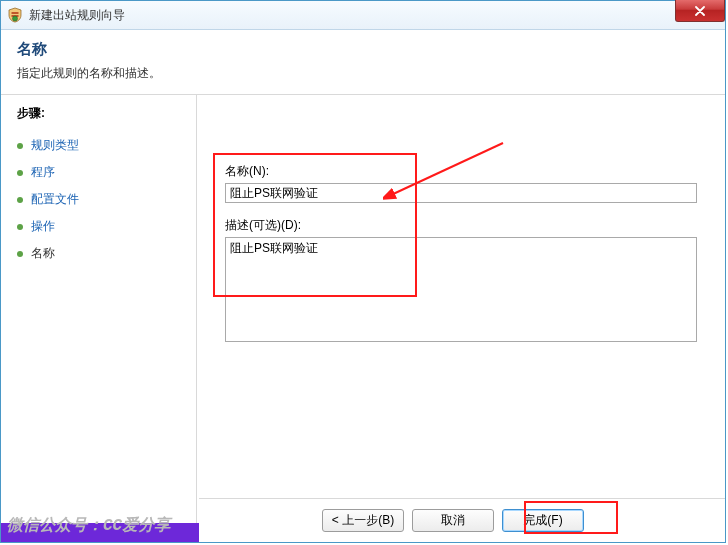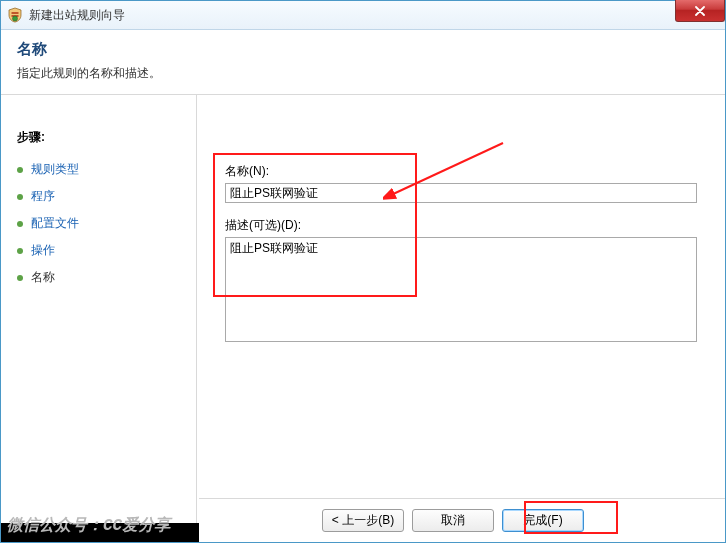--- a/index.html
+++ b/index.html
@@ -9,21 +9,21 @@
     font-family: "Microsoft YaHei", "SimSun", Tahoma, sans-serif;
     font-size: 12px;
     color: #000;
     background: #fff;
   }
   .window {
     position: relative;
     width: 726px;
     height: 543px;
     border: 1px solid #4a98c7;
-    background: #000000;
+    background: #6d28d9;
     box-sizing: border-box;
   }
   
   .titlebar {
     height: 28px;
     background: linear-gradient(to bottom, #f6fbff 0%, #e9f2fa 100%);
     border-bottom: 1px solid #c0d6e8;
     display: flex;
     align-items: center;
     position: relative;
@@ -85,21 +85,20 @@
     border-right: 1px solid #d9d9d9;
     padding: 10px 0 0 16px;
     box-sizing: border-box;
     background: #fff;
   }
   .sidebar .steps-label {
     font-weight: bold;
     font-size: 12px;
     margin-bottom: 10px;
     color:#000;
-    margin-top:24px;
   }
   .step-item {
     display: flex;
     align-items: center;
     padding: 5px 0;
     font-size: 12px;
     cursor: pointer;
   }
   .step-bullet {
     width: 6px;

